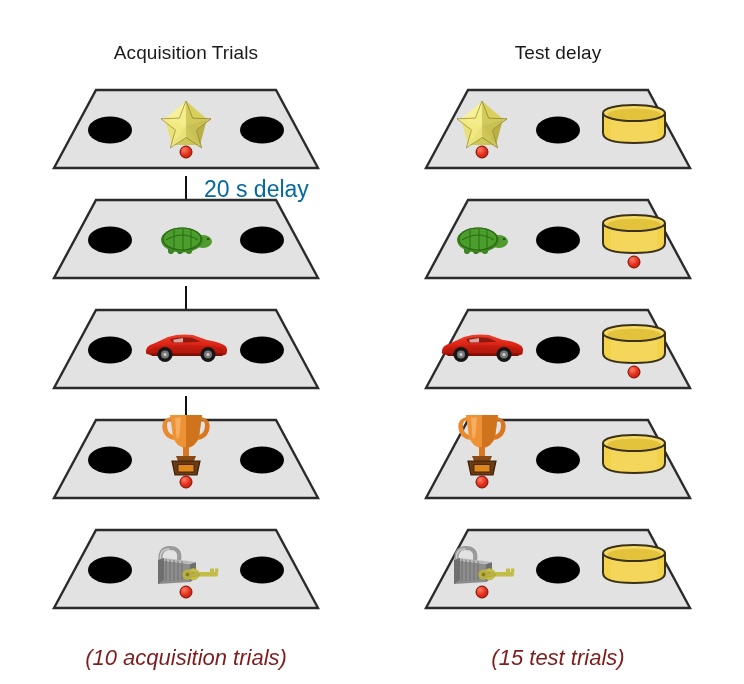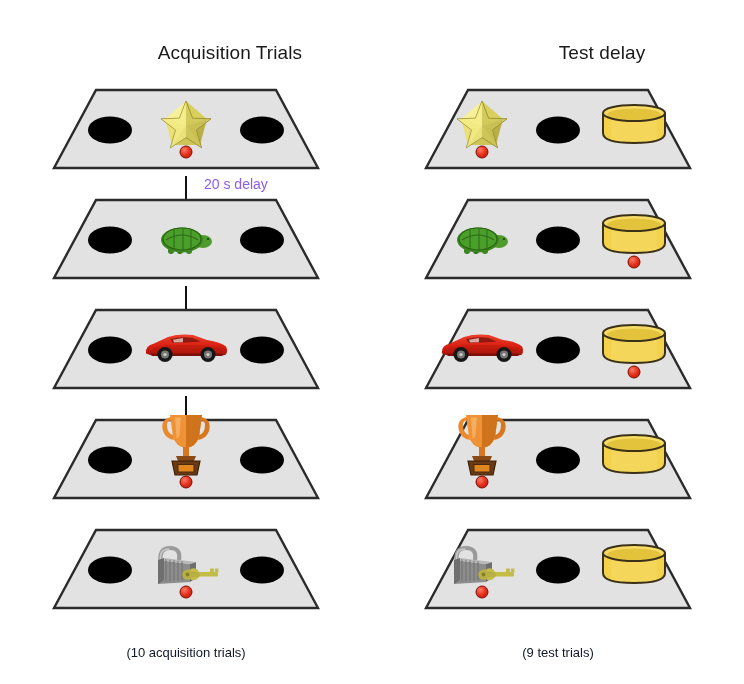--- a/index.html
+++ b/index.html
@@ -15,30 +15,30 @@
     font-family: "Liberation Sans", sans-serif;
     color: #111111;
   }
 
   .column-title {
     position: absolute;
     font-size: 19px;
     color: #1a1a1a;
     white-space: nowrap;
     letter-spacing: 0.1px;
-    margin-left: 44px;
   }
   #title-acquisition { left: 0; top: 42px; width: 372px; text-align: center; }
   #title-test        { left: 372px; top: 42px; width: 372px; text-align: center; }
 
   .caption {
     position: absolute;
-    font-size: 13px;
-    color: #0f172a;
+    font-size: 22px;
+    color: #7f1d1d;
     white-space: nowrap;
+    font-style: italic;
   }
   #caption-acquisition { left: 0; top: 645px; width: 372px; text-align: center; }
   #caption-test        { left: 372px; top: 645px; width: 372px; text-align: center; }
 
   
   .platform {
     position: absolute;
     width: 268px;
     height: 82px;
   }
@@ -95,33 +95,33 @@
     left: 50%;
     bottom: -1px;
     transform: translateX(-50%);
     border-left: 6px solid transparent;
     border-right: 6px solid transparent;
     border-top: 10px solid #111111;
   }
 
   .delay-label {
     position: absolute;
-    font-size: 14px;
-    color: #8b5cf6;
+    font-size: 23px;
+    color: #0369a1;
     white-space: nowrap;
   }
 </style>
 </head>
 <body>
 
 <div class="column-title" id="title-acquisition">Acquisition Trials</div>
 <div class="column-title" id="title-test">Test delay</div>
 
 <div class="caption" id="caption-acquisition">(10 acquisition trials)</div>
-<div class="caption" id="caption-test">(9 test trials)</div>
+<div class="caption" id="caption-test">(15 test trials)</div>
 
 <div class="delay-label" id="delay-text" style="left:204px; top:176px;">20 s delay</div>
 
 <div class="arrow" style="top:176px; height:32px;"></div>
 <div class="arrow" style="top:286px; height:32px;"></div>
 <div class="arrow" style="top:396px; height:32px;"></div>
 
 <div id="stages">
     <div class="platform" style="left: 52px; top: 88px;">
       <svg width="268" height="82">

